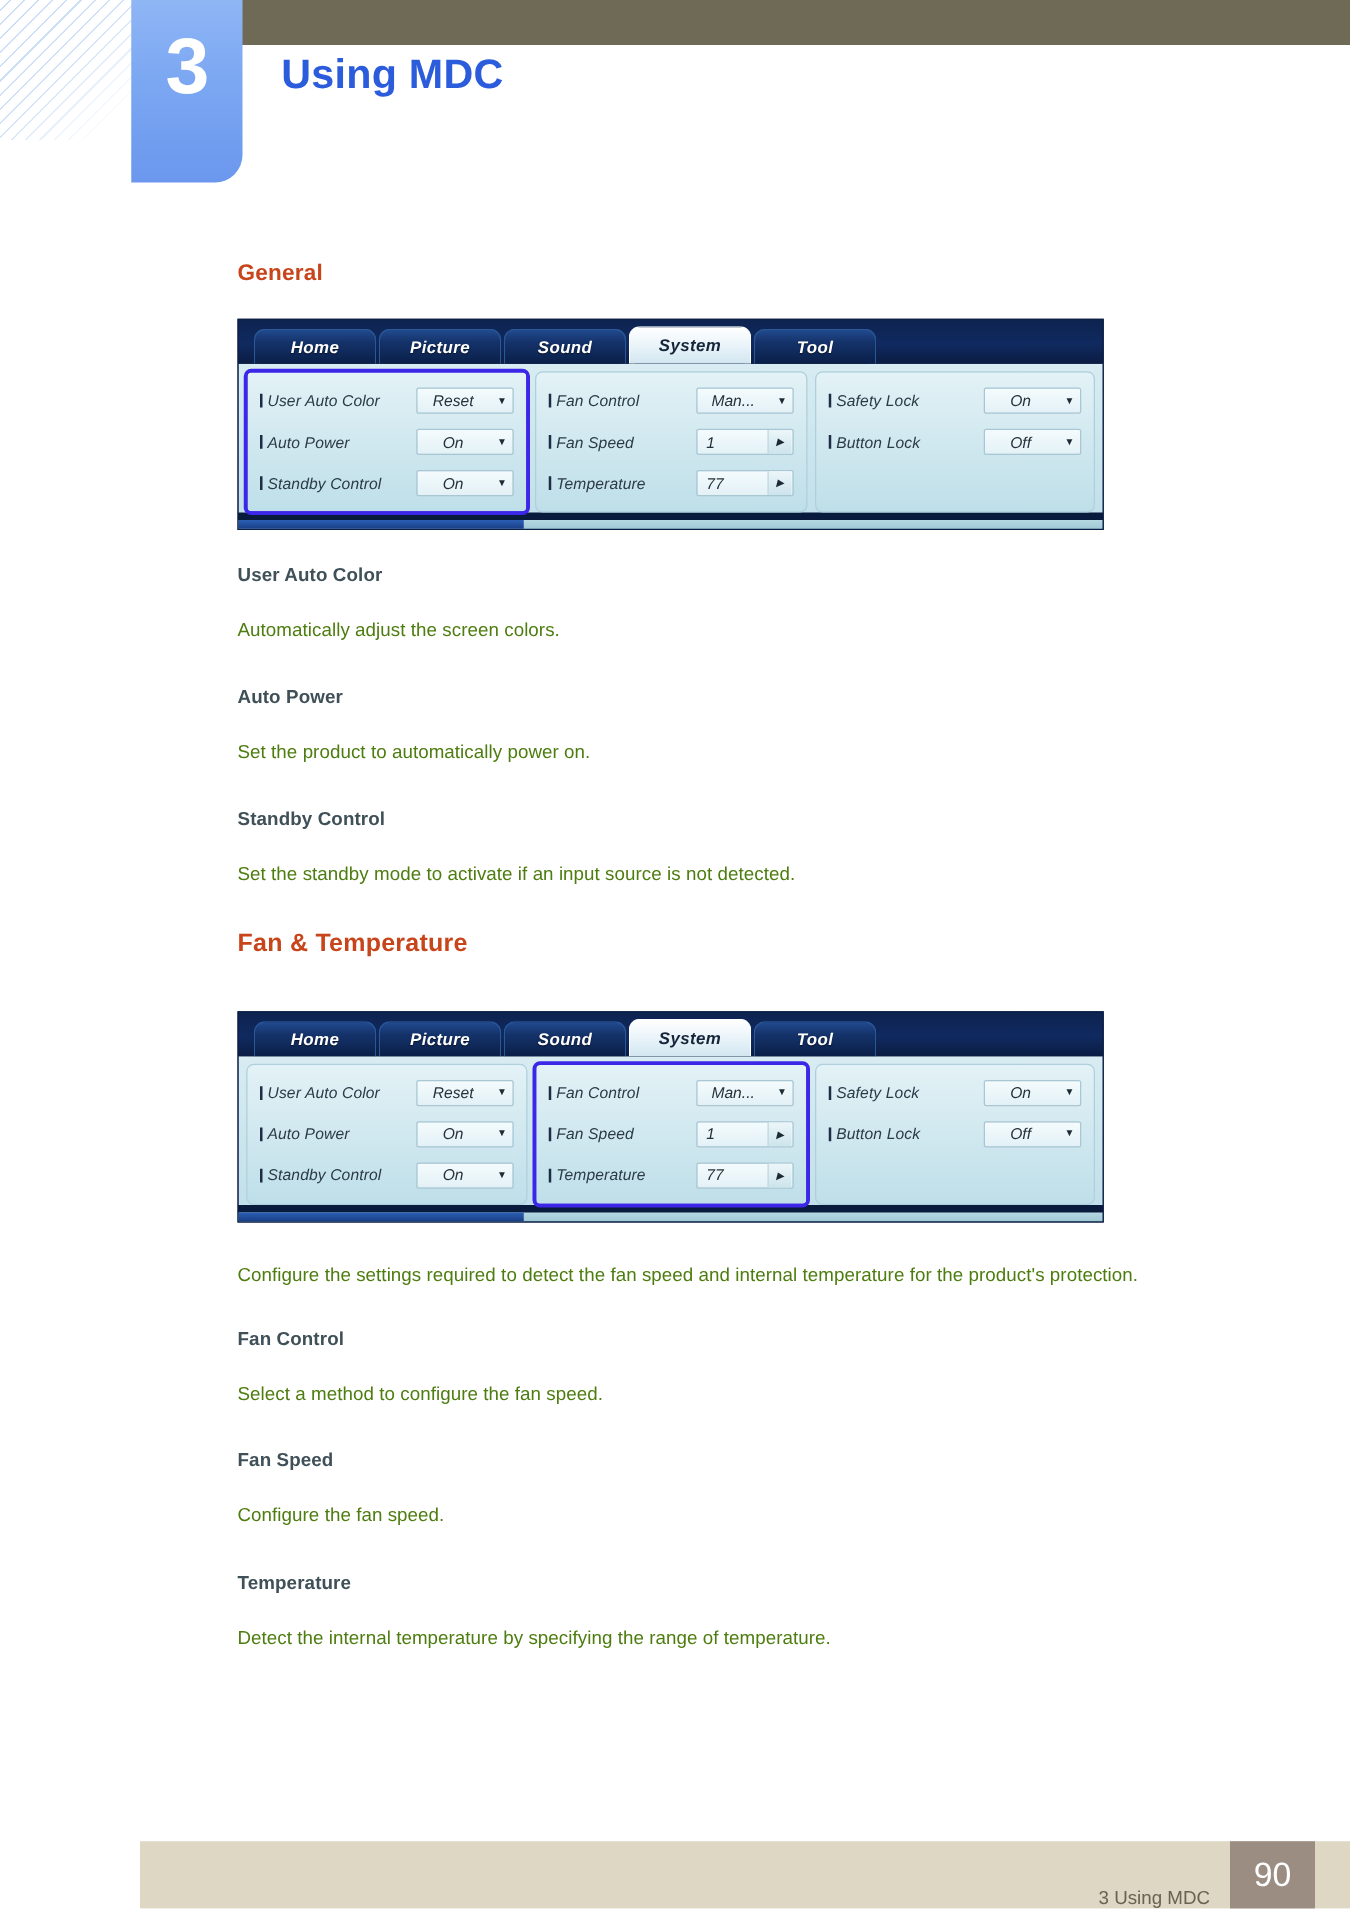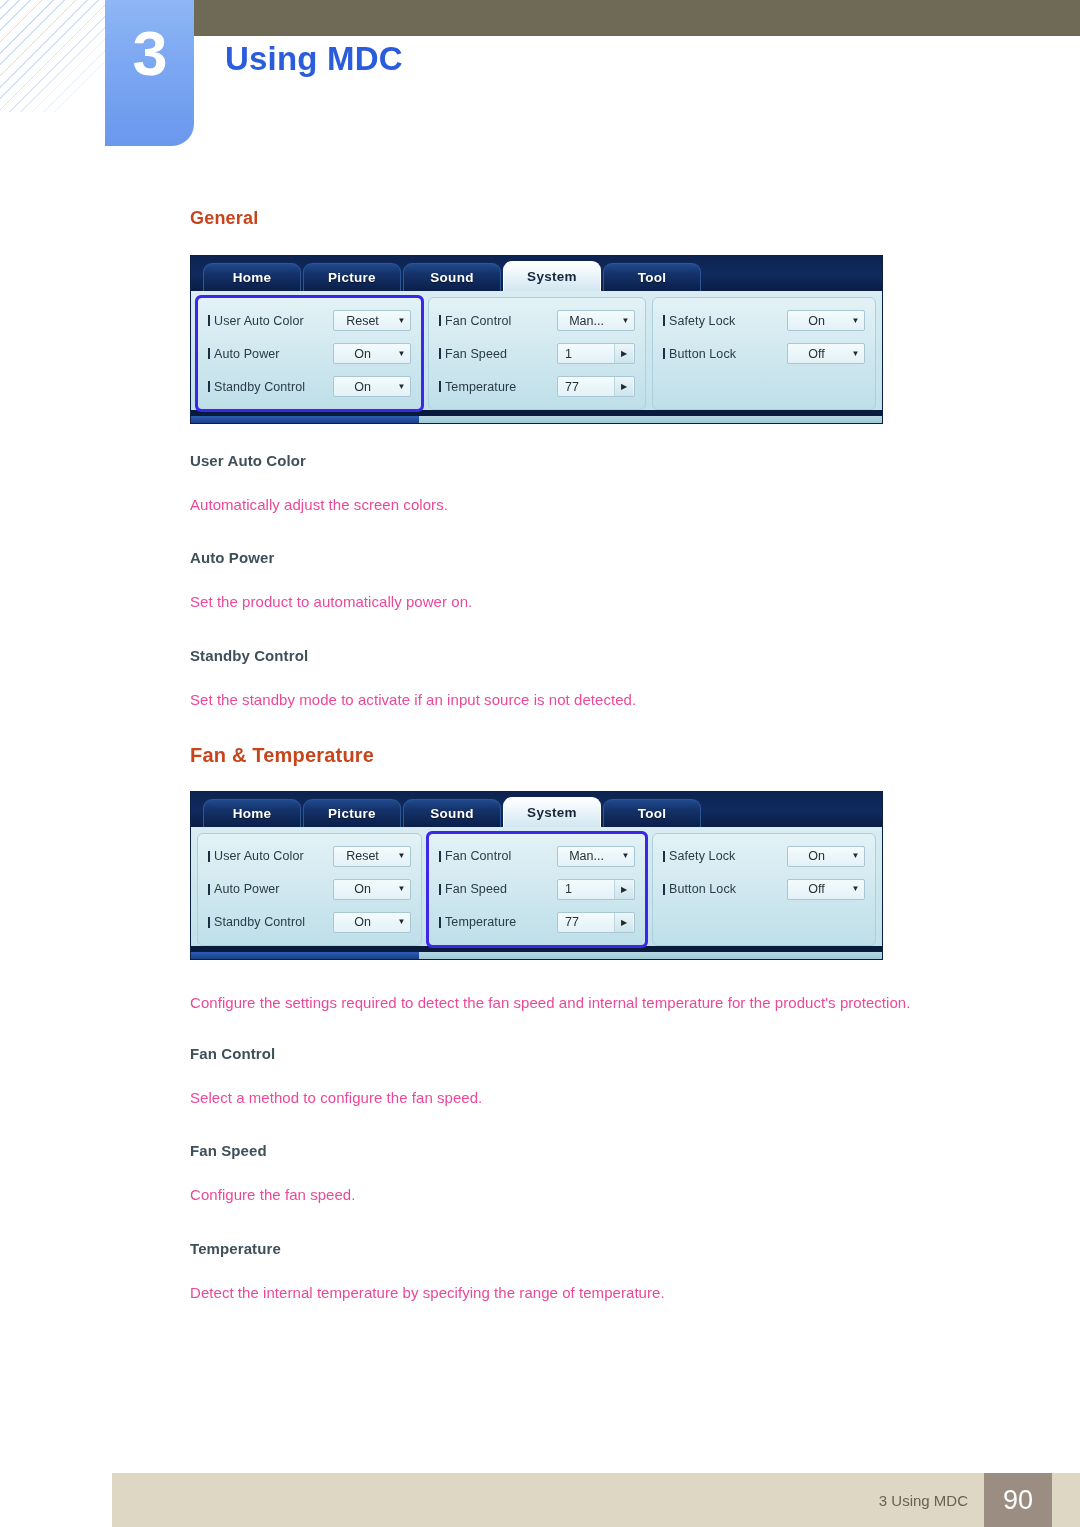--- a/index.html
+++ b/index.html
@@ -72,32 +72,32 @@
   }
   h2.section-title {
     margin: 0 0 26px 0;
     color: #c8451c;
     font-size: 18px;
     font-weight: 700;
     letter-spacing: 0.2px;
   }
   h2.section-title.big {
     font-size: 20px;
-    margin: 0 0 24px 0;
+    margin: 0 0 42px 0;
   }
   h3.sub-title {
     margin: 0 0 21px 0;
     color: #3f5058;
     font-size: 15px;
     font-weight: 700;
     letter-spacing: 0.1px;
   }
   p.body-text {
     margin: 0 0 30px 0;
-    color: #ec4899;
+    color: #4d7c0f;
     font-size: 15px;
     line-height: 1.95;
     letter-spacing: 0.05px;
   }
   p.body-text.tight { margin-bottom: 28px; }
 
   .note {
     display: flex;
     align-items: flex-start;
     gap: 17px;
@@ -137,20 +137,21 @@
   .note-text b { font-weight: 700; color: #333; }
 
   
   .mdc {
     position: relative;
     width: 693px;
     margin: 0 0 28px 0;
     background: #091b3c;
     border: 1px solid #0a1f46;
     font-family: "Liberation Sans", sans-serif;
+    font-style: italic;
   }
   .mdc-tabbar {
     position: relative;
     height: 35px;
     background: linear-gradient(180deg, #0d2350 0%, #102a60 55%, #0a1c42 100%);
     display: flex;
     align-items: flex-end;
     padding-left: 12px;
   }
   .mdc-tab {
@@ -270,21 +271,21 @@
     background: linear-gradient(180deg, #2b5fb5 0%, #1a3f86 100%);
   }
 
   
   .footer-bar {
     position: absolute;
     left: 112px; bottom: 0;
     width: 968px; height: 54px;
     background: #ddd7c4;
     display: flex;
-    align-items: center;
+    align-items: flex-end;
     justify-content: flex-end;
   }
   .footer-text {
     color: #6a6252;
     font-size: 15px;
     margin-right: 16px;
   }
   .footer-page {
     width: 68px; height: 54px;
     background: #9b8d82;

